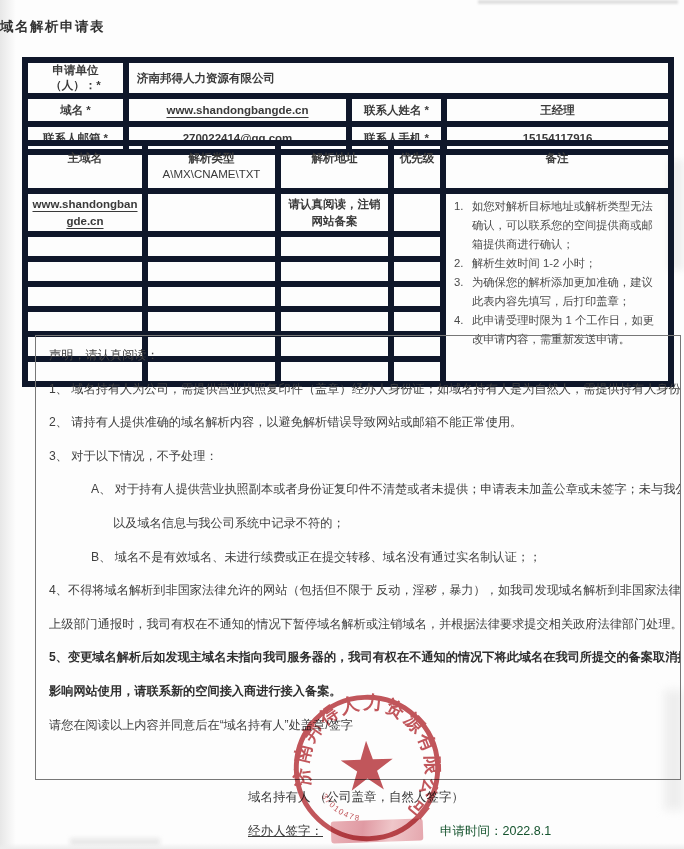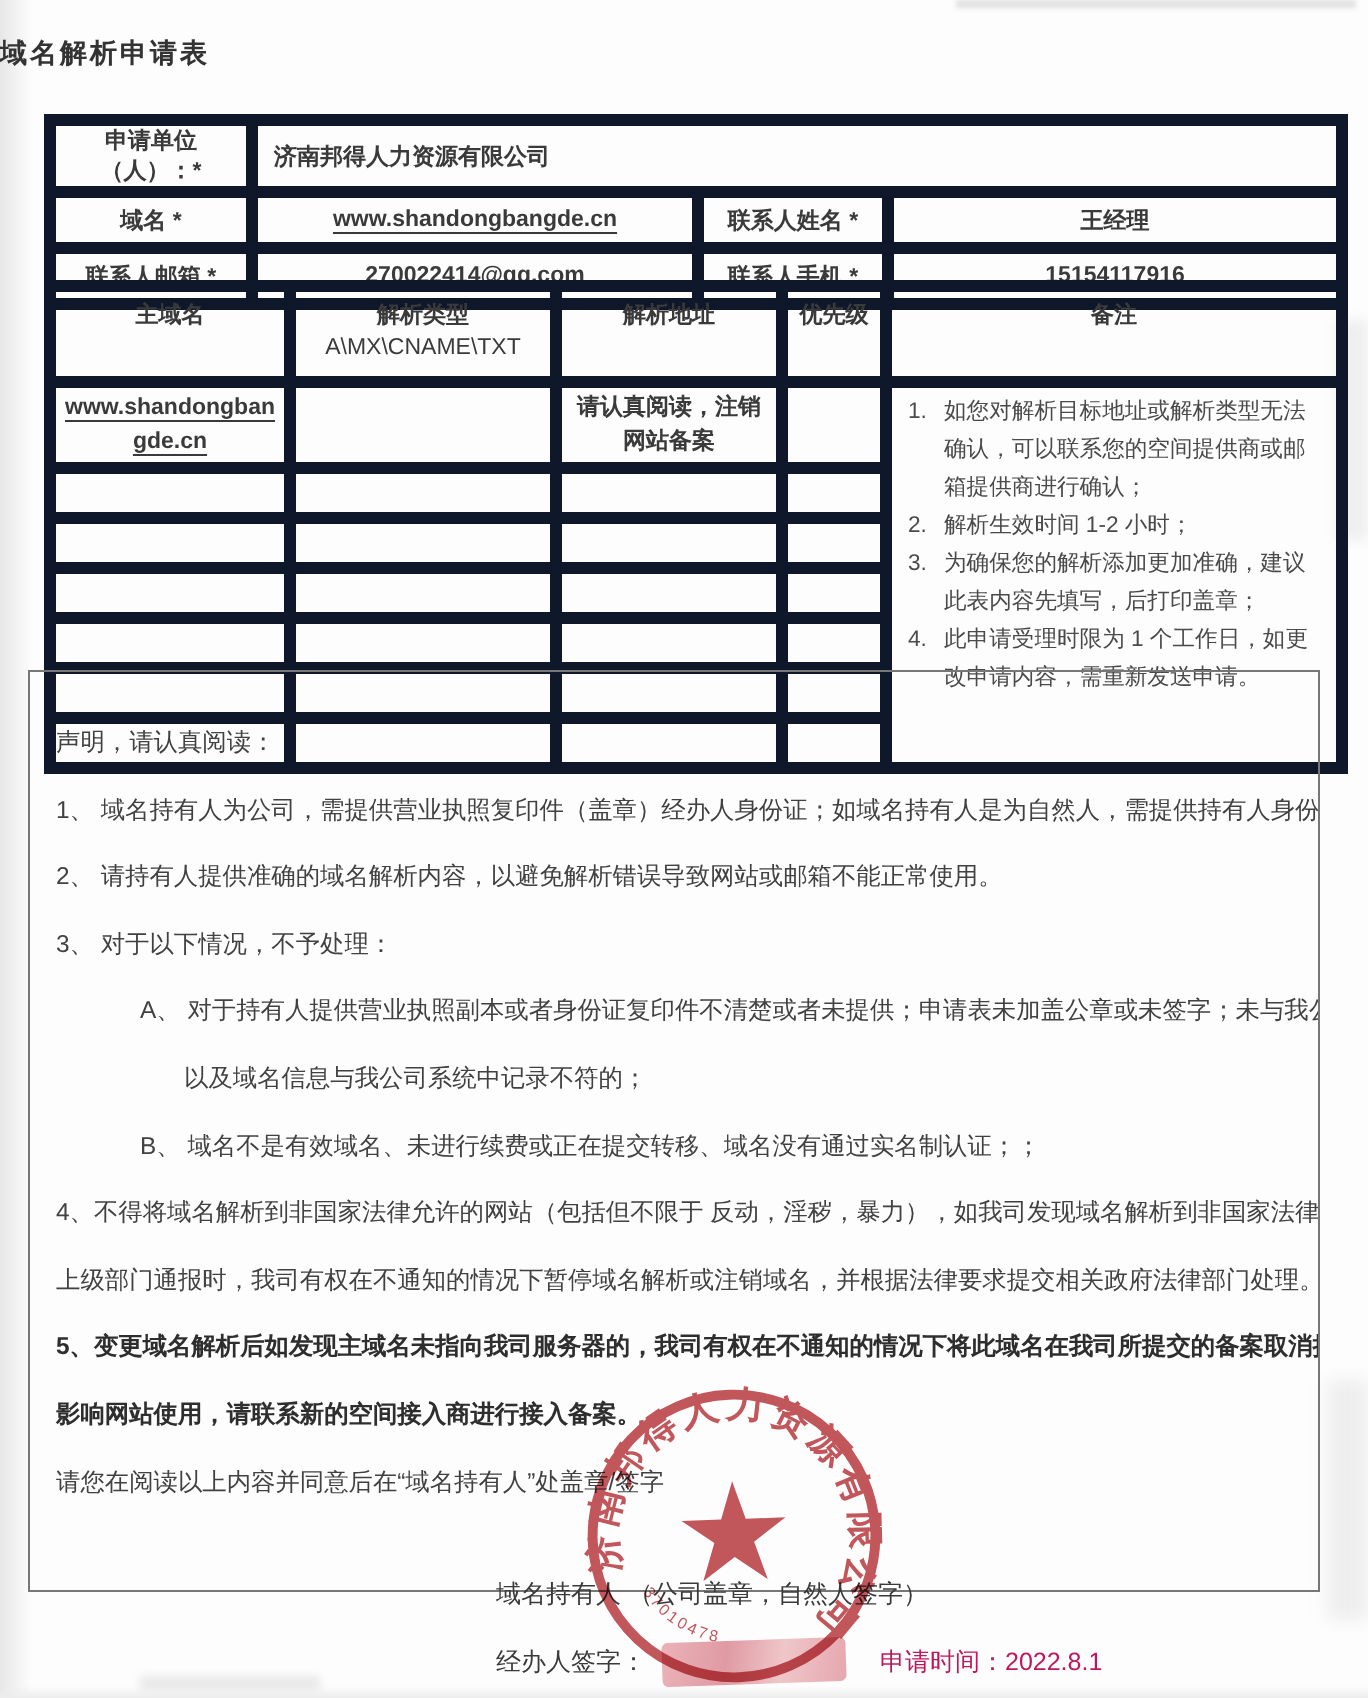--- a/index.html
+++ b/index.html
@@ -42,33 +42,33 @@
   .row-empty td{height:19px;}
   .u{text-decoration:underline;text-underline-offset:3px;}
   .brk{word-break:break-all;}
   .remarks-cell{vertical-align:top !important;text-align:left !important;
     font-weight:normal !important;padding:3px 4px 0 8px !important;}
   .remark{display:flex;font-size:11.3px;line-height:19px;color:#4a4a4a;font-weight:normal;}
   .remark .no{flex:0 0 18px;}
   .remark .tx{flex:1;}
 
   
-  .decl{position:absolute;left:14px;top:335px;width:644px;height:440px;
-    border:1px solid #777;background:transparent;padding-top:19px;}
+  .decl{position:absolute;left:35px;top:335px;width:644px;height:440px;
+    border:1px solid #777;background:transparent;padding-top:3px;}
   .dline{height:33.6px;line-height:33.6px;font-size:12.2px;white-space:nowrap;
     overflow:hidden;color:#414141;}
   .ind0{padding-left:13px;}
   .ind1{padding-left:55px;}
   .ind2{padding-left:77px;}
   .b{font-weight:bold;color:#2e2e2e;}
 
   
   .sig-holder{position:absolute;left:248px;top:789px;font-size:12.5px;color:#3a3a3a;}
-  .sig-op{position:absolute;left:248px;top:823px;font-size:12.5px;color:#3a3a3a;}
-  .sig-date{position:absolute;left:440px;top:823px;font-size:12.5px;color:#be185d;}
+  .sig-op{position:absolute;left:248px;top:823px;font-size:12.5px;color:#3a3a3a;text-decoration:underline;}
+  .sig-date{position:absolute;left:440px;top:823px;font-size:12.5px;color:#14532d;}
   .redact{position:absolute;left:331px;top:820px;width:92px;height:22px;border-radius:3px;
     transform:rotate(-2deg);
     background:linear-gradient(100deg,#eab3b8,#e09aa3 35%,#efc6c9 65%,#e5a7ae);}
 
   
   .stamp{position:absolute;left:291px;top:692px;width:152px;height:152px;
     mix-blend-mode:multiply;opacity:.86;transform:rotate(-2deg);}
 </style>
 </head>
 <body>

